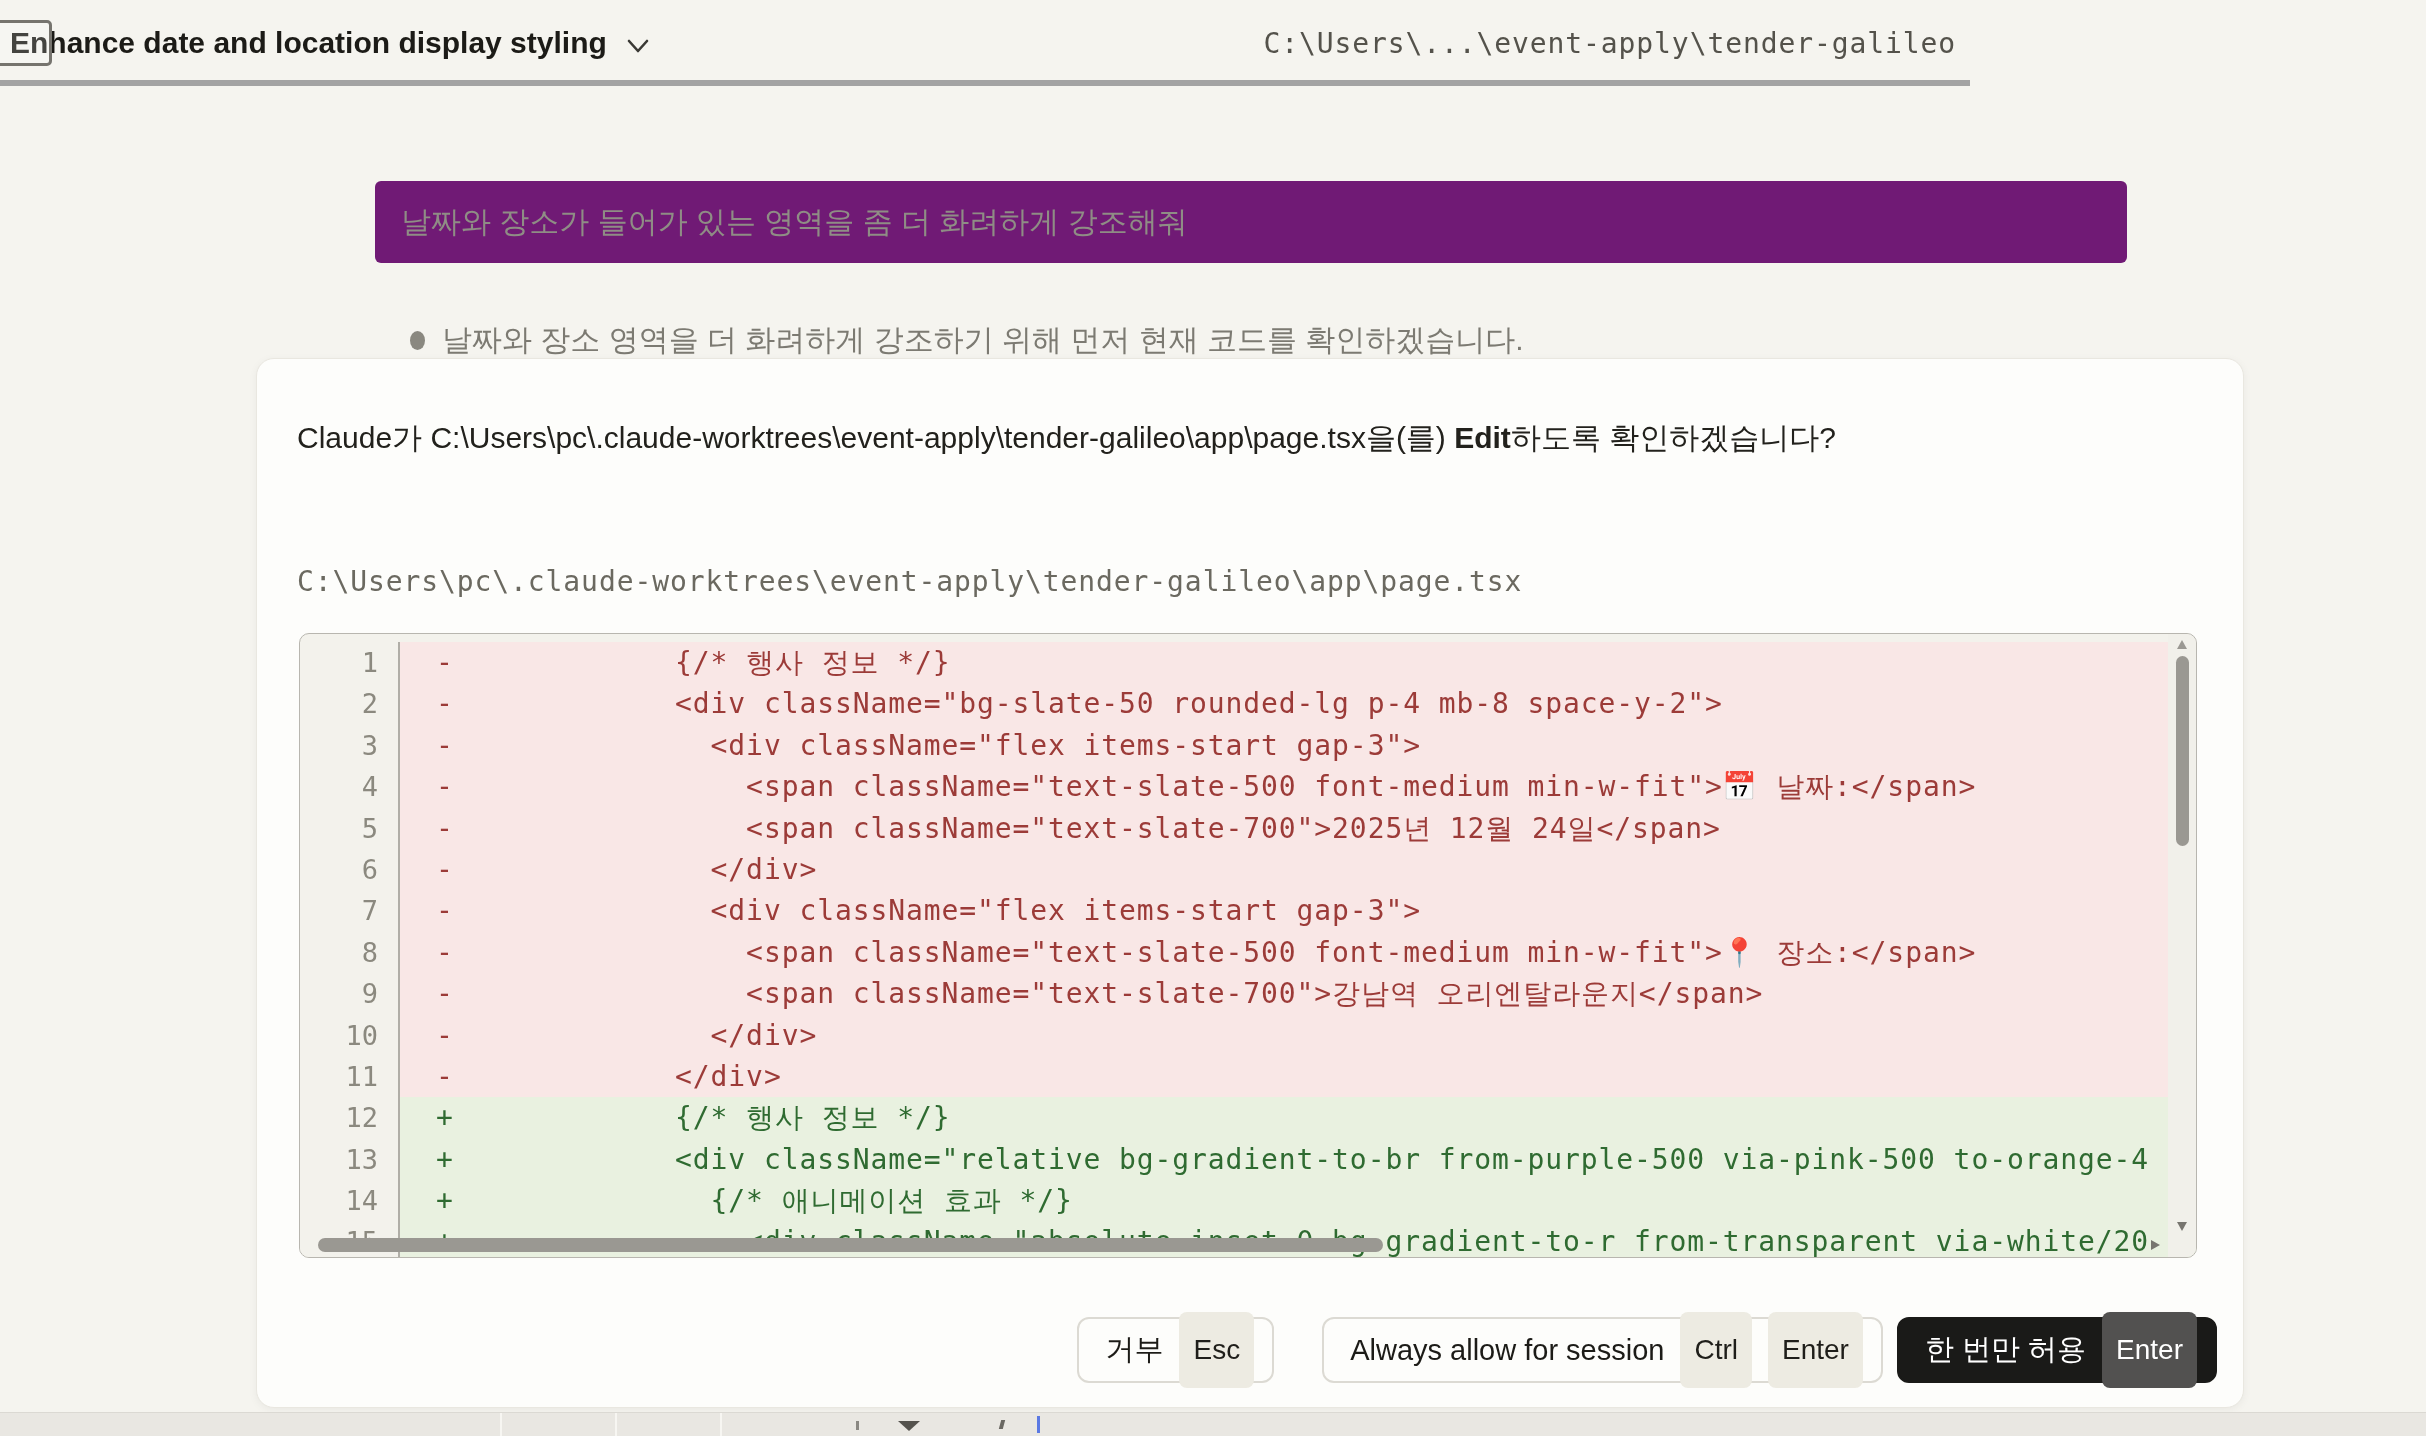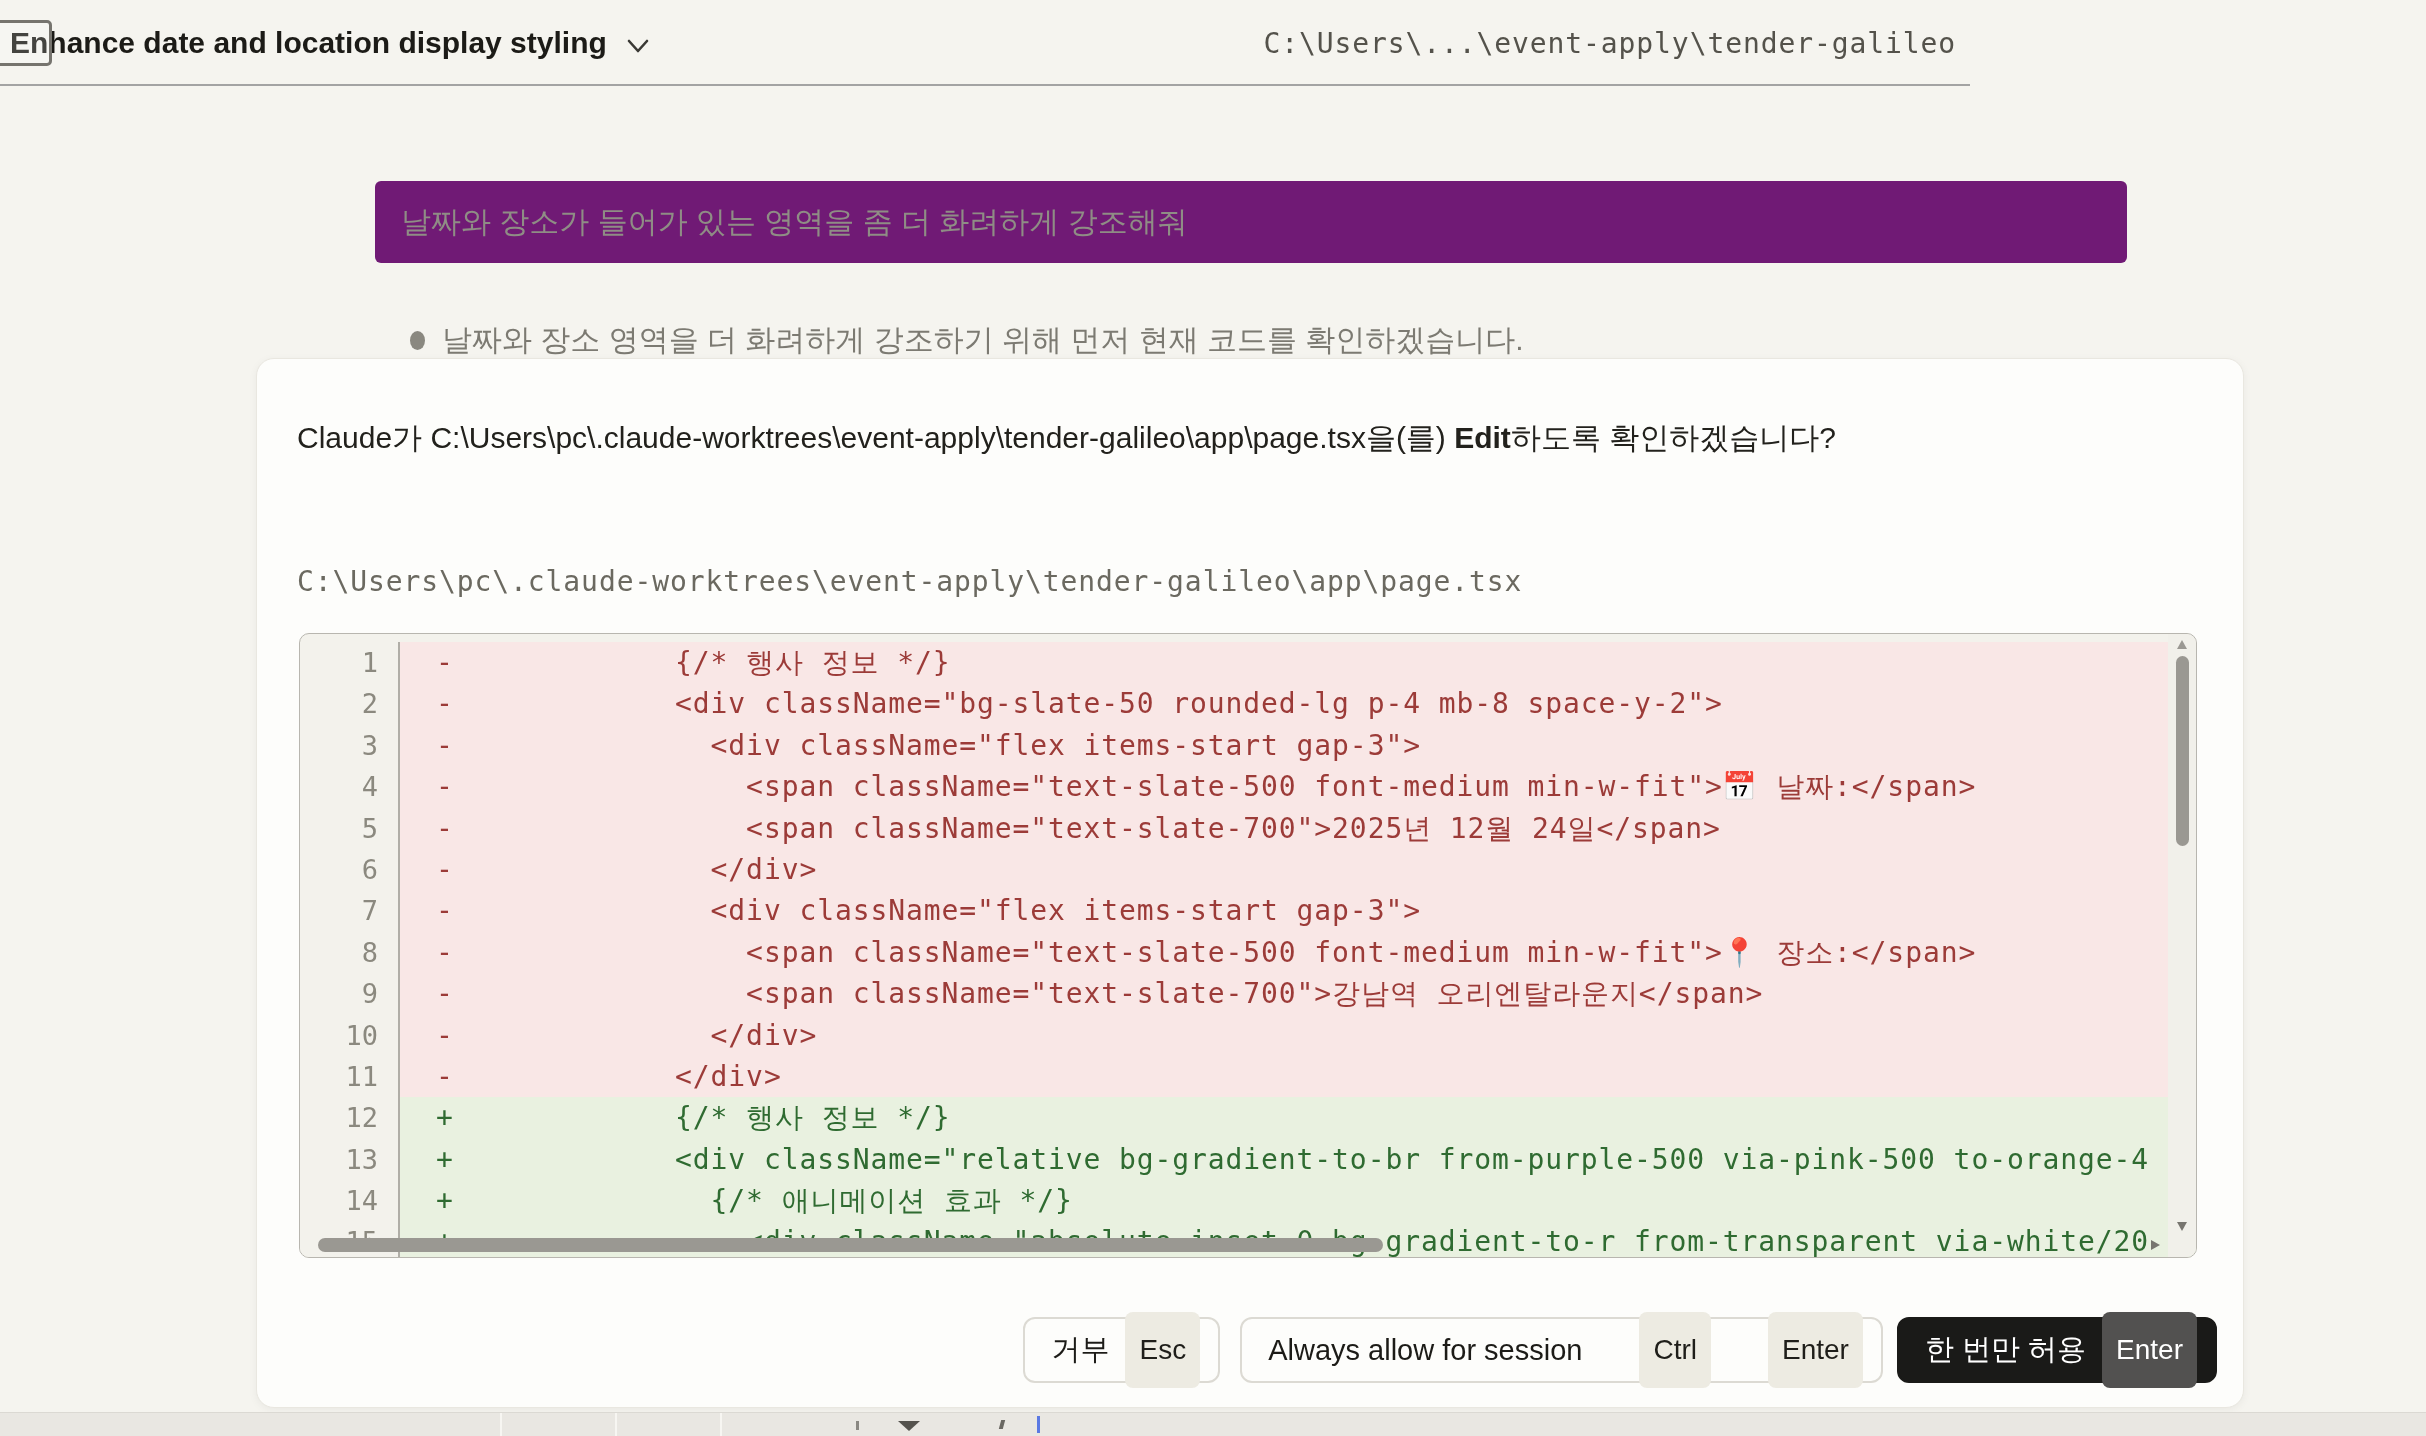--- a/index.html
+++ b/index.html
@@ -8,21 +8,21 @@
     background:#f5f4ef;
     font-family:"Liberation Sans", sans-serif;
     color:#1c1b17;
     position:relative;
   }
   .mono { font-family:"DejaVu Sans Mono", monospace; letter-spacing:0.9px; }
 
   
   .header {
     position:absolute; left:0; top:0; width:1970px; height:86px;
-    border-bottom:2px solid #a3a3a3;
+    border-bottom:6px solid #a3a3a3;
   }
   .title-wrap {
     position:absolute; left:10px; top:0; height:86px;
     display:flex; align-items:center; cursor:pointer;
   }
   .session-title { font-size:30px; font-weight:bold; color:#1c1b17; }
   .cursor-box {
     position:absolute; left:-16px; top:20px; width:58px; height:46px;
     border:3px solid #76746e; border-radius:5px; background:rgba(255,255,255,0.18);
   }
@@ -136,21 +136,21 @@
     background:#fdfdfb; color:#1c1b17;
     display:flex; align-items:center; font-size:29px;
     padding:0 18px 0 26px; cursor:pointer;
     font-family:"Liberation Sans", sans-serif;
   }
   .btn kbd {
     font-family:"Liberation Sans", sans-serif;
     background:#edebe2; color:#1f1e1a; border-radius:8px;
     font-size:28px; padding:22px 14px; margin-left:16px;
   }
-  .btn.always { margin-left:20px;gap:41px; }
+  .btn.always { margin-left:48px; }
   .btn.once {
     margin-left:14px; background:#1a1a18; border-color:#1a1a18; color:#ffffff;
   }
   .btn.once kbd { background:#525150; color:#ffffff; }
 
   
   .bottom-strip {
     position:absolute; left:0; top:1412px; width:2426px; height:24px;
     background:#e9e7e2; border-top:1px solid #dbd9d3;
   }

